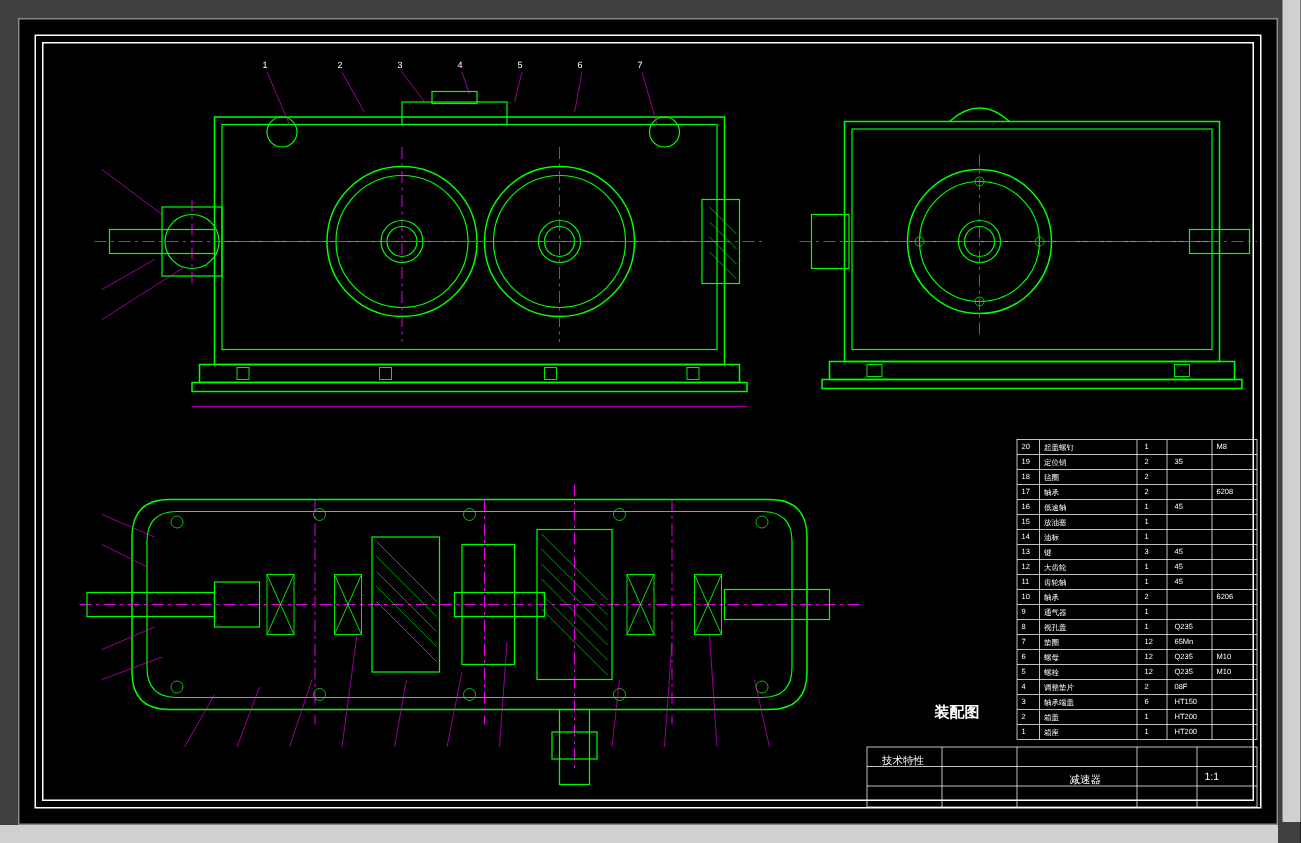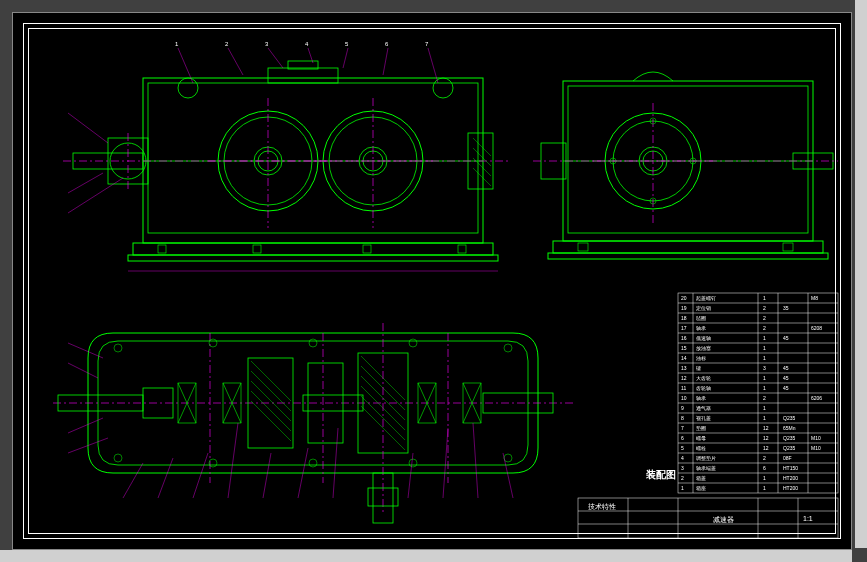--- a/index.html
+++ b/index.html
@@ -319,21 +319,21 @@
       <rect x="565" y="485" width="260" height="40" fill="none"></rect>
       <line x1="565" y1="498" x2="825" y2="498"></line>
       <line x1="565" y1="511" x2="825" y2="511"></line>
       <line x1="615" y1="485" x2="615" y2="525"></line>
       <line x1="665" y1="485" x2="665" y2="525"></line>
       <line x1="745" y1="485" x2="745" y2="525"></line>
       <line x1="785" y1="485" x2="785" y2="525"></line>
     </g>
   </svg>
 
-  <div class="drawing-title" style="left:633px; top:455px;">装配图</div>
+  <div class="drawing-title" style="left:610px; top:455px;">装配图</div>
 
   <div class="title-block-text" style="left:700px; top:502px;">减速器</div>
   <div class="title-block-text" style="left:790px; top:502px;">1:1</div>
 
   <div class="bom-text" style="left:668px; top:282px;">20</div>
   <div class="bom-text" style="left:683px; top:282px;">起盖螺钉</div>
   <div class="bom-text" style="left:750px; top:282px;">1</div>
   <div class="bom-text" style="left:798px; top:282px;">M8</div>
 
   <div class="bom-text" style="left:668px; top:292px;">19</div>

